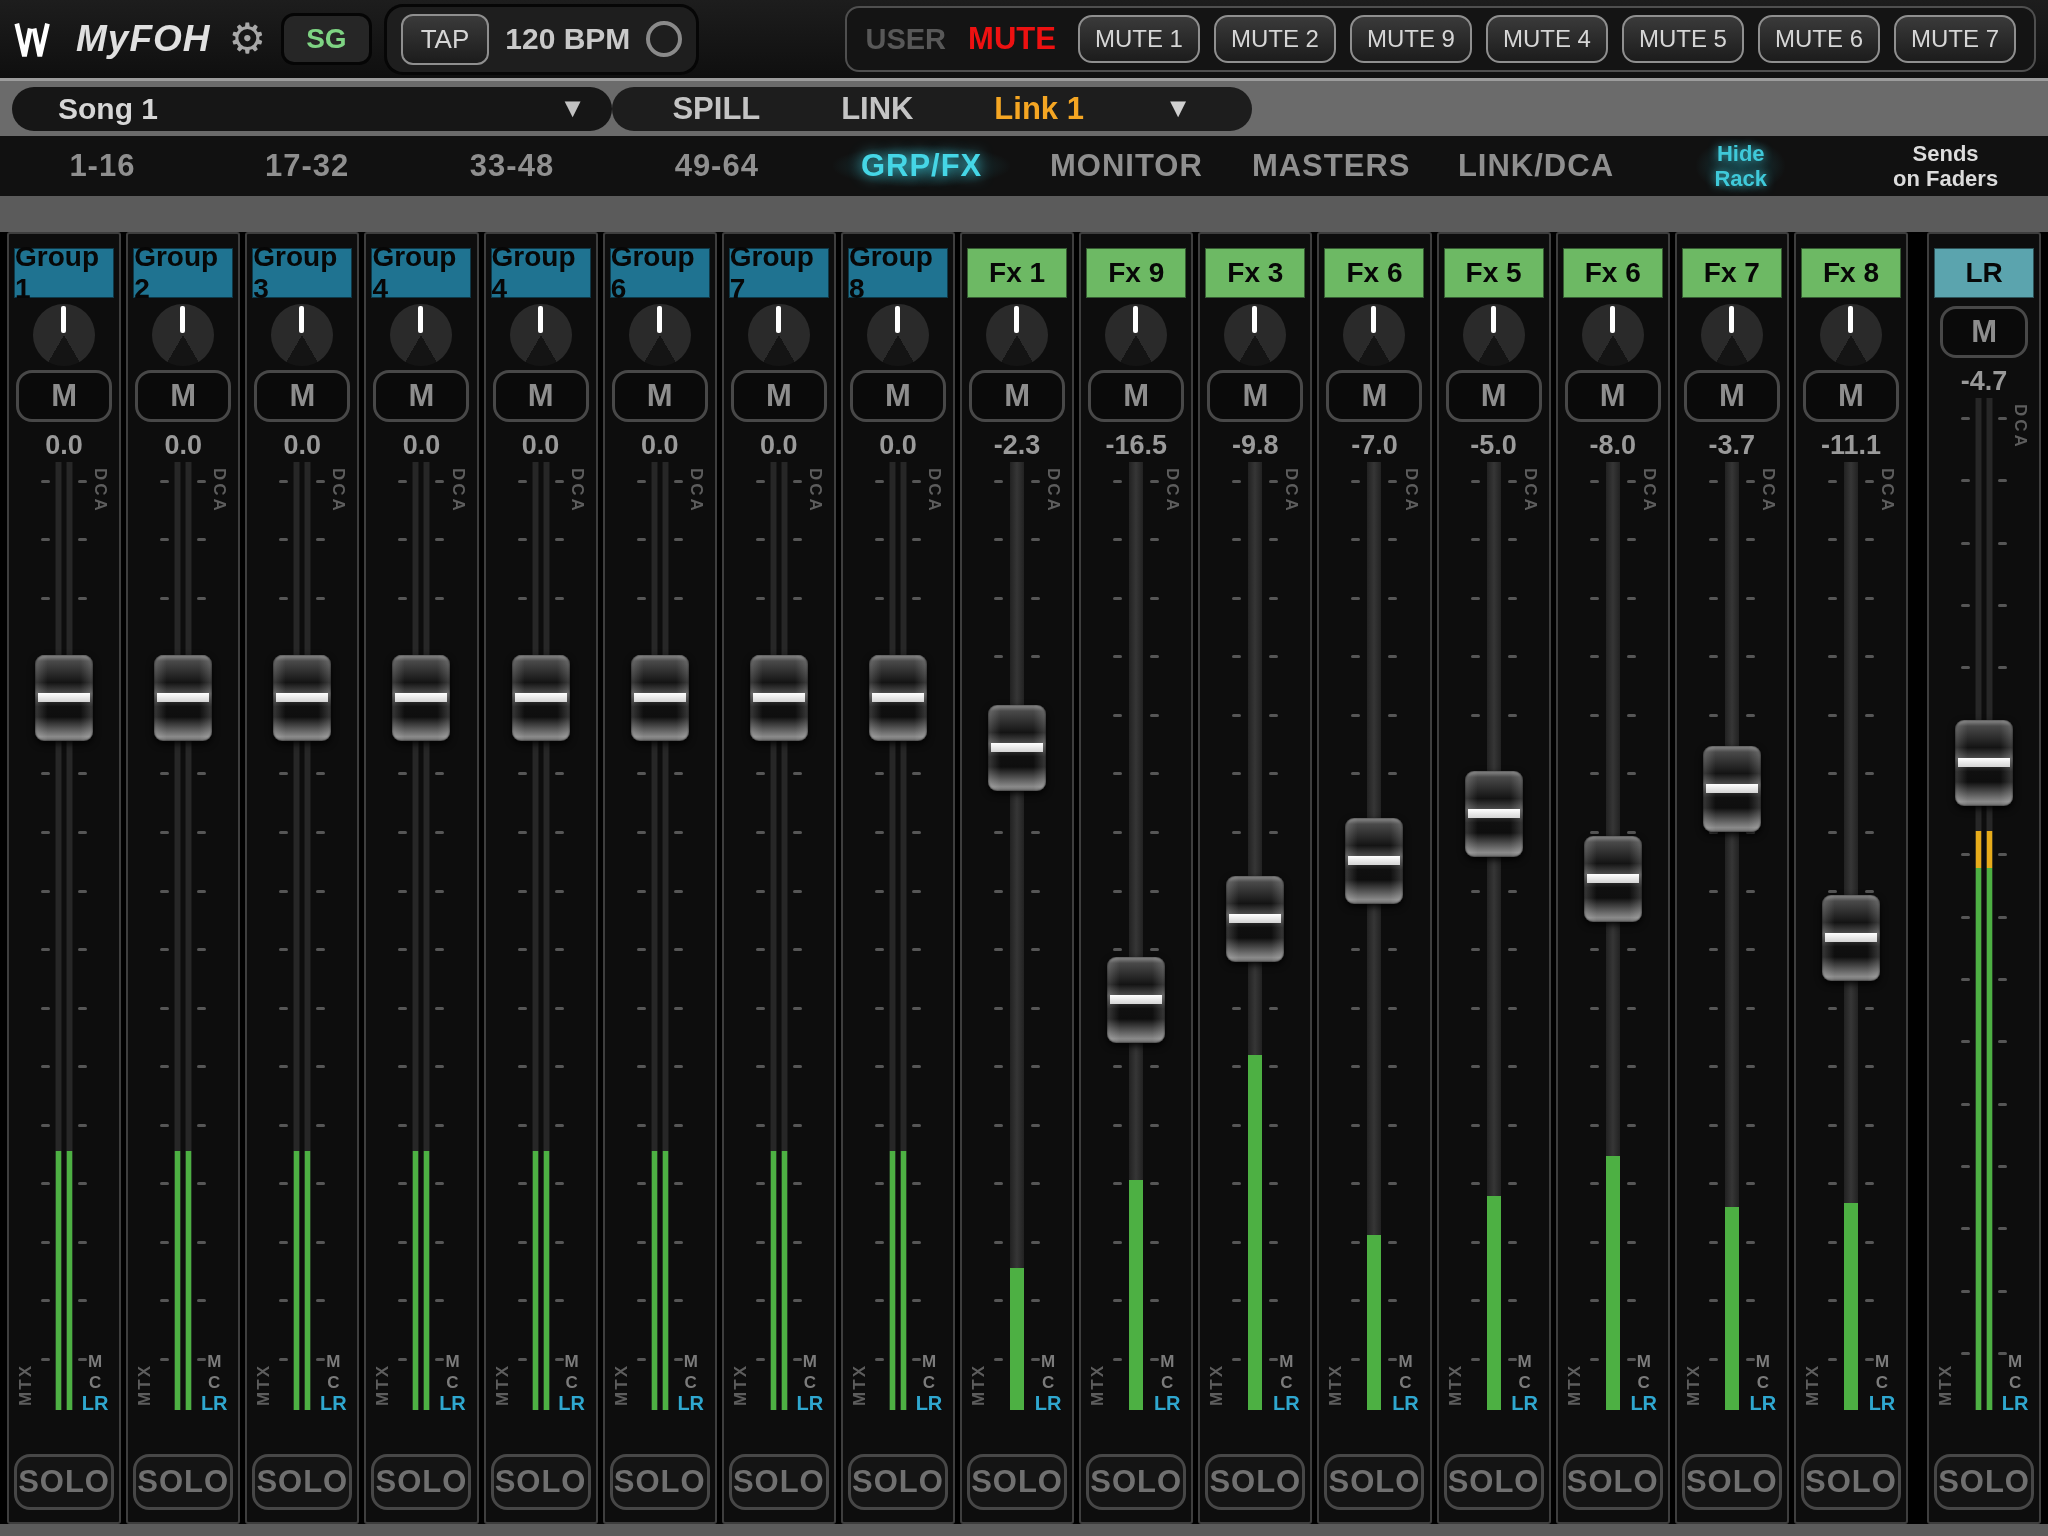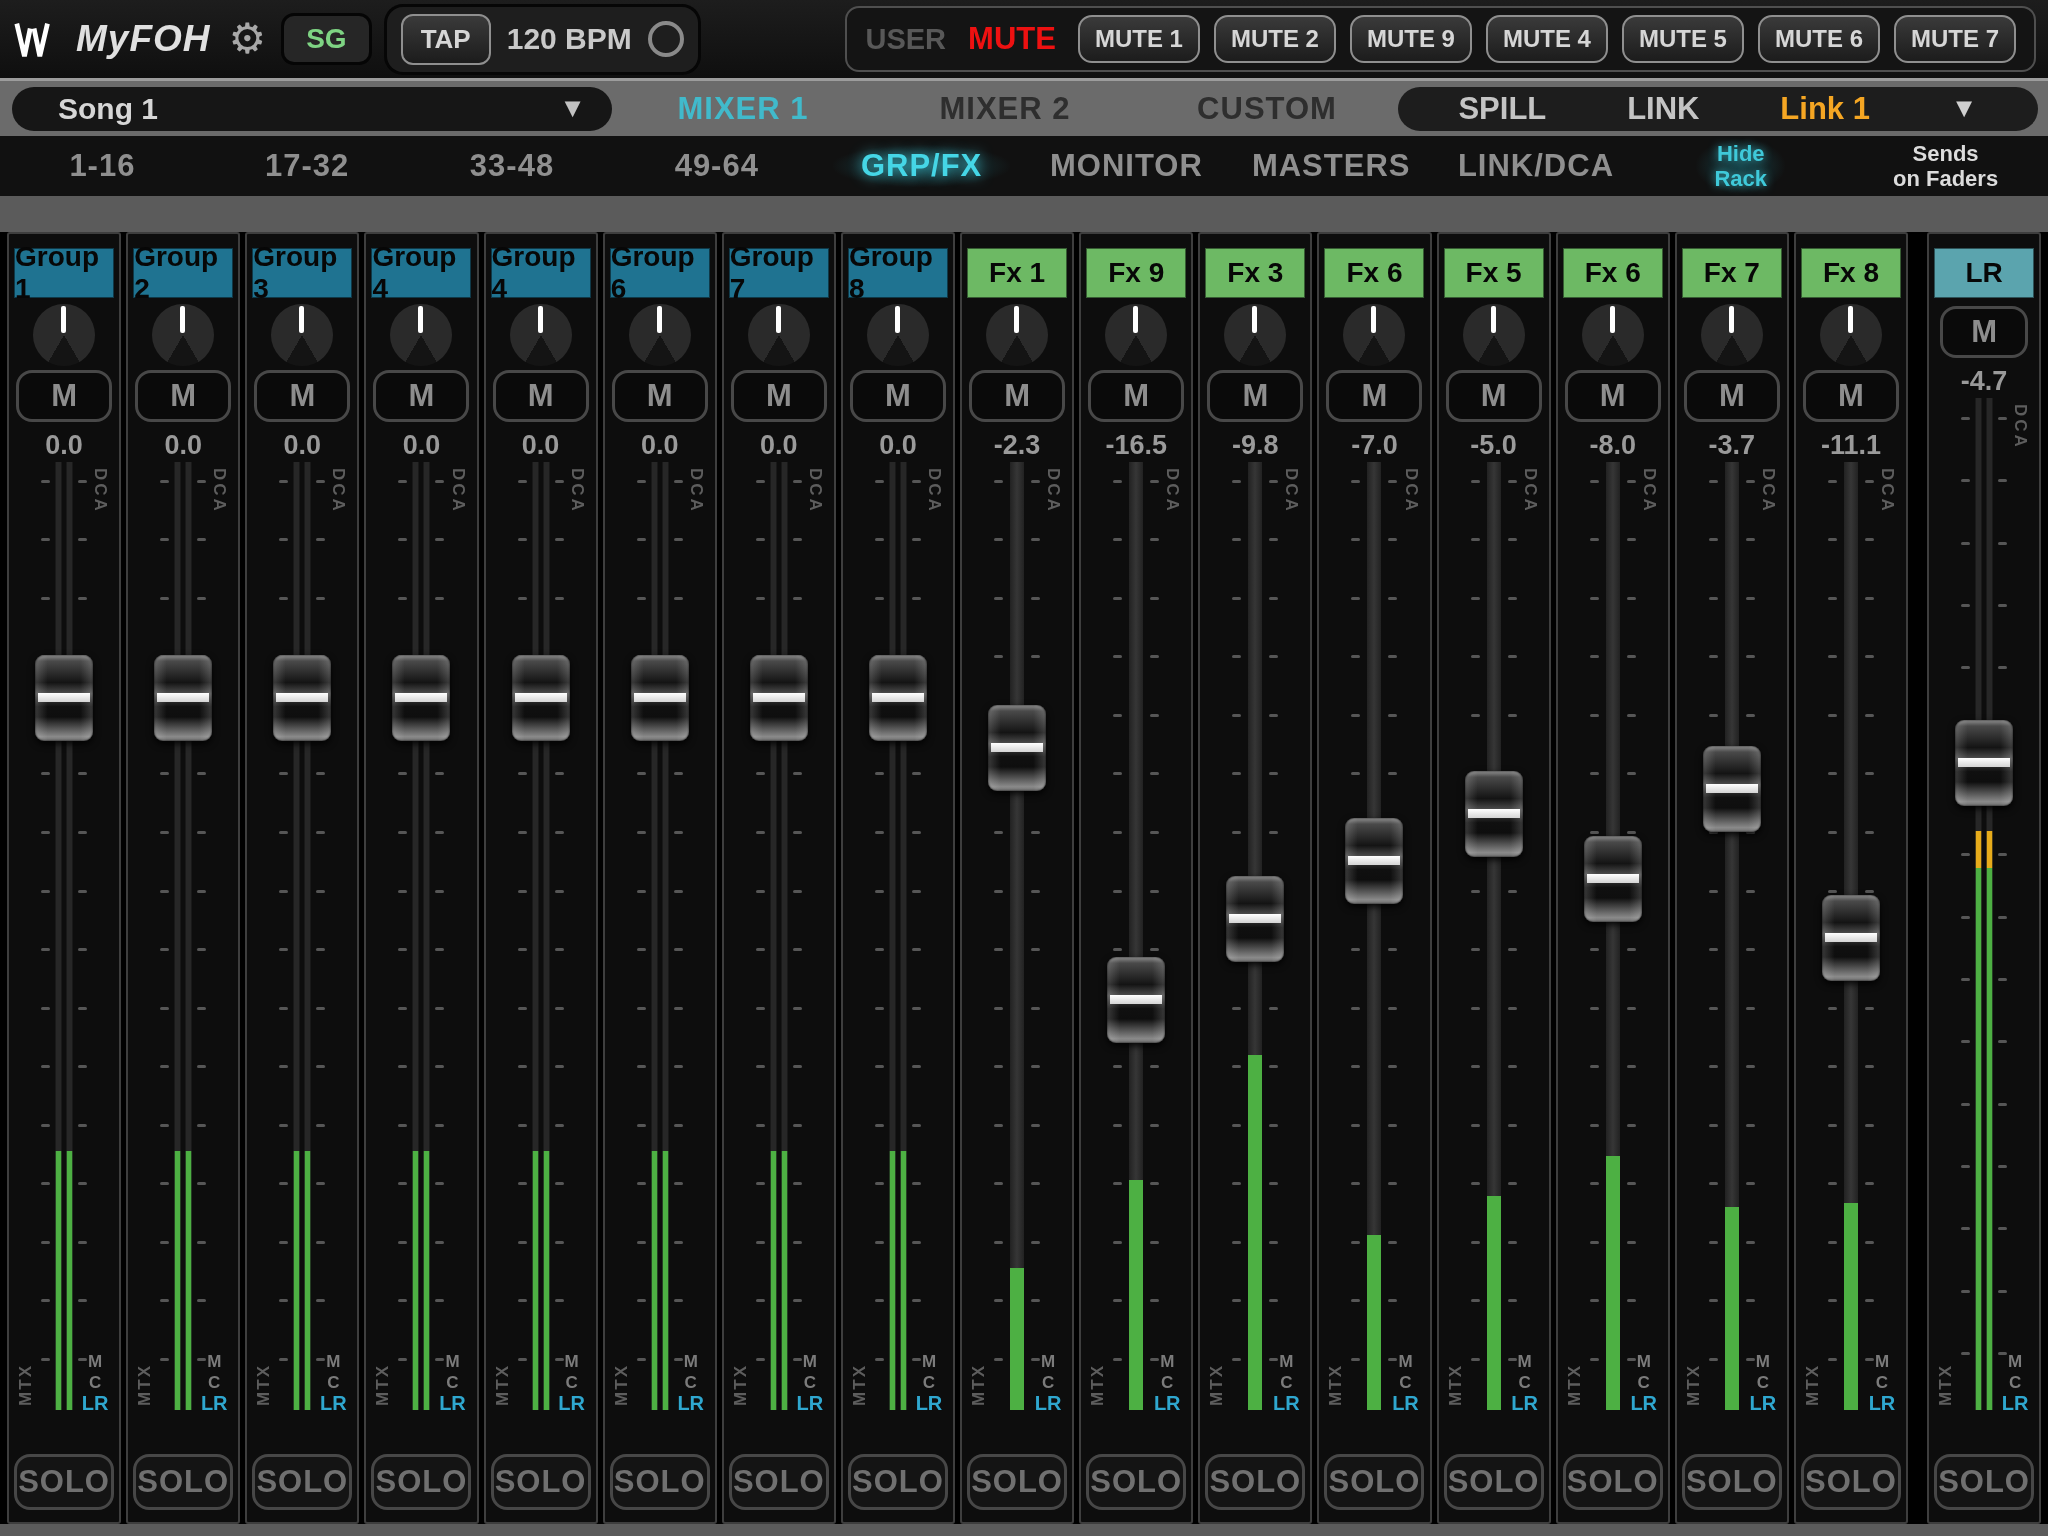--- a/index.html
+++ b/index.html
@@ -5,21 +5,21 @@
   html,body{margin:0;padding:0;background:#000;}
   #app{width:2048px;height:1536px;background:#000;font-family:"Liberation Sans",sans-serif;overflow:hidden;display:flex;flex-direction:column;user-select:none;}
 
   
   .topbar{height:78px;background:linear-gradient(#1d1d1d,#0f0f0f);display:flex;align-items:center;padding:0 12px;gap:18px;flex:none;}
   .logo{width:46px;height:46px;flex:none;}
   .app-title{color:#e0e0e0;font-style:italic;font-weight:bold;font-size:37px;letter-spacing:1px;}
   .gear{color:#a8a8a8;font-size:42px;line-height:42px;}
   .pill-sg{background:#262626;border-radius:10px;padding:7px 22px;color:#7ed483;font-weight:bold;font-size:28px;box-shadow:0 0 0 3px #050505;}
   .grpbox{background:#1e1e1e;border-radius:16px;display:flex;align-items:center;gap:16px;padding:7px 14px;box-shadow:0 0 0 3px #060606;}
-  .pill-btn{background:linear-gradient(#3a3a3a,#1c1c1c);border:2px solid #8f8f8f;border-radius:12px;color:#d6d6d6;font-weight:bold;font-size:26px;padding:8px 18px;white-space:nowrap;}
+  .pill-btn{background:linear-gradient(#3a3a3a,#1c1c1c);border:2px solid #8f8f8f;border-radius:12px;color:#d6d6d6;font-weight:normal;font-size:26px;padding:8px 18px;white-space:nowrap;}
   .bpm{color:#c9c9c9;font-weight:bold;font-size:30px;white-space:nowrap;}
   .tap-circle{width:28px;height:28px;border:4px solid #8a8a8a;border-radius:50%;}
   .clr-solo{font-size:30px;color:#e2e2e2;}
   .right-cluster{margin-left:auto;background:#141414;border:2px solid #4f4f4f;border-radius:14px;display:flex;align-items:center;gap:22px;padding:7px 18px;}
   .user{color:#585858;font-weight:bold;font-size:29px;}
   .mute-word{color:#ee1111;font-weight:bold;font-size:31px;}
   .mute-pill{font-size:24px;padding:8px 15px;border-radius:14px;}
 
   
   .row2{height:58px;background:#6b6b6b;border-top:3px solid #9c9c9c;display:flex;align-items:center;box-sizing:border-box;flex:none;}
@@ -104,25 +104,20 @@
           <span class="pill-btn mute-pill">MUTE 7</span>
         </span>
     </div>
   </div>
 
   <div class="row2">
     <div class="song-select">
       <span>Song 1</span>
       <span class="tri">▼</span>
     </div>
-    <div class="mixer-tabs" id="mixer-tabs">
-        <div class="mixer-tab active">MIXER 1</div>
-        <div class="mixer-tab">MIXER 2</div>
-        <div class="mixer-tab">CUSTOM</div>
-      </div>
     <div class="link-pill">
       <span class="lp-item">SPILL</span>
       <span class="lp-item">LINK</span>
       <span class="lp-link1">Link 1</span>
       <span class="lp-tri">▼</span>
     </div>
   </div>
 
   <div class="row3" id="layer-tabs">
       <div class="r3item">1-16</div>

